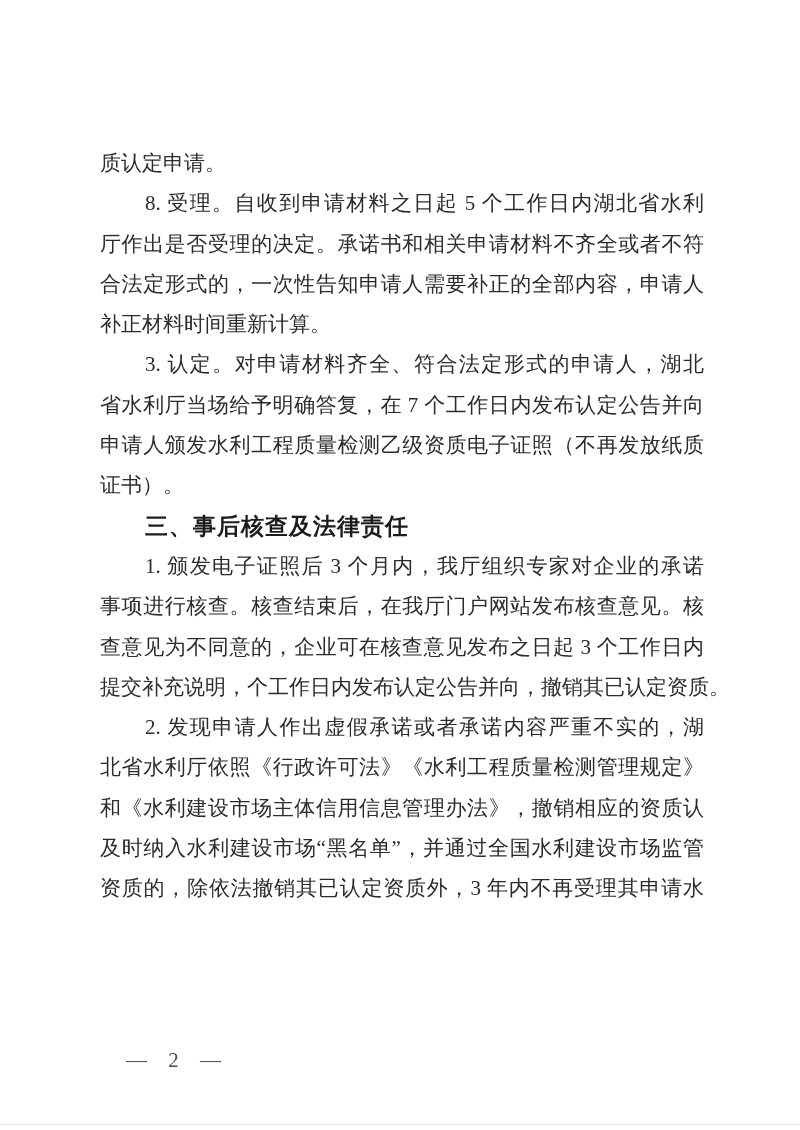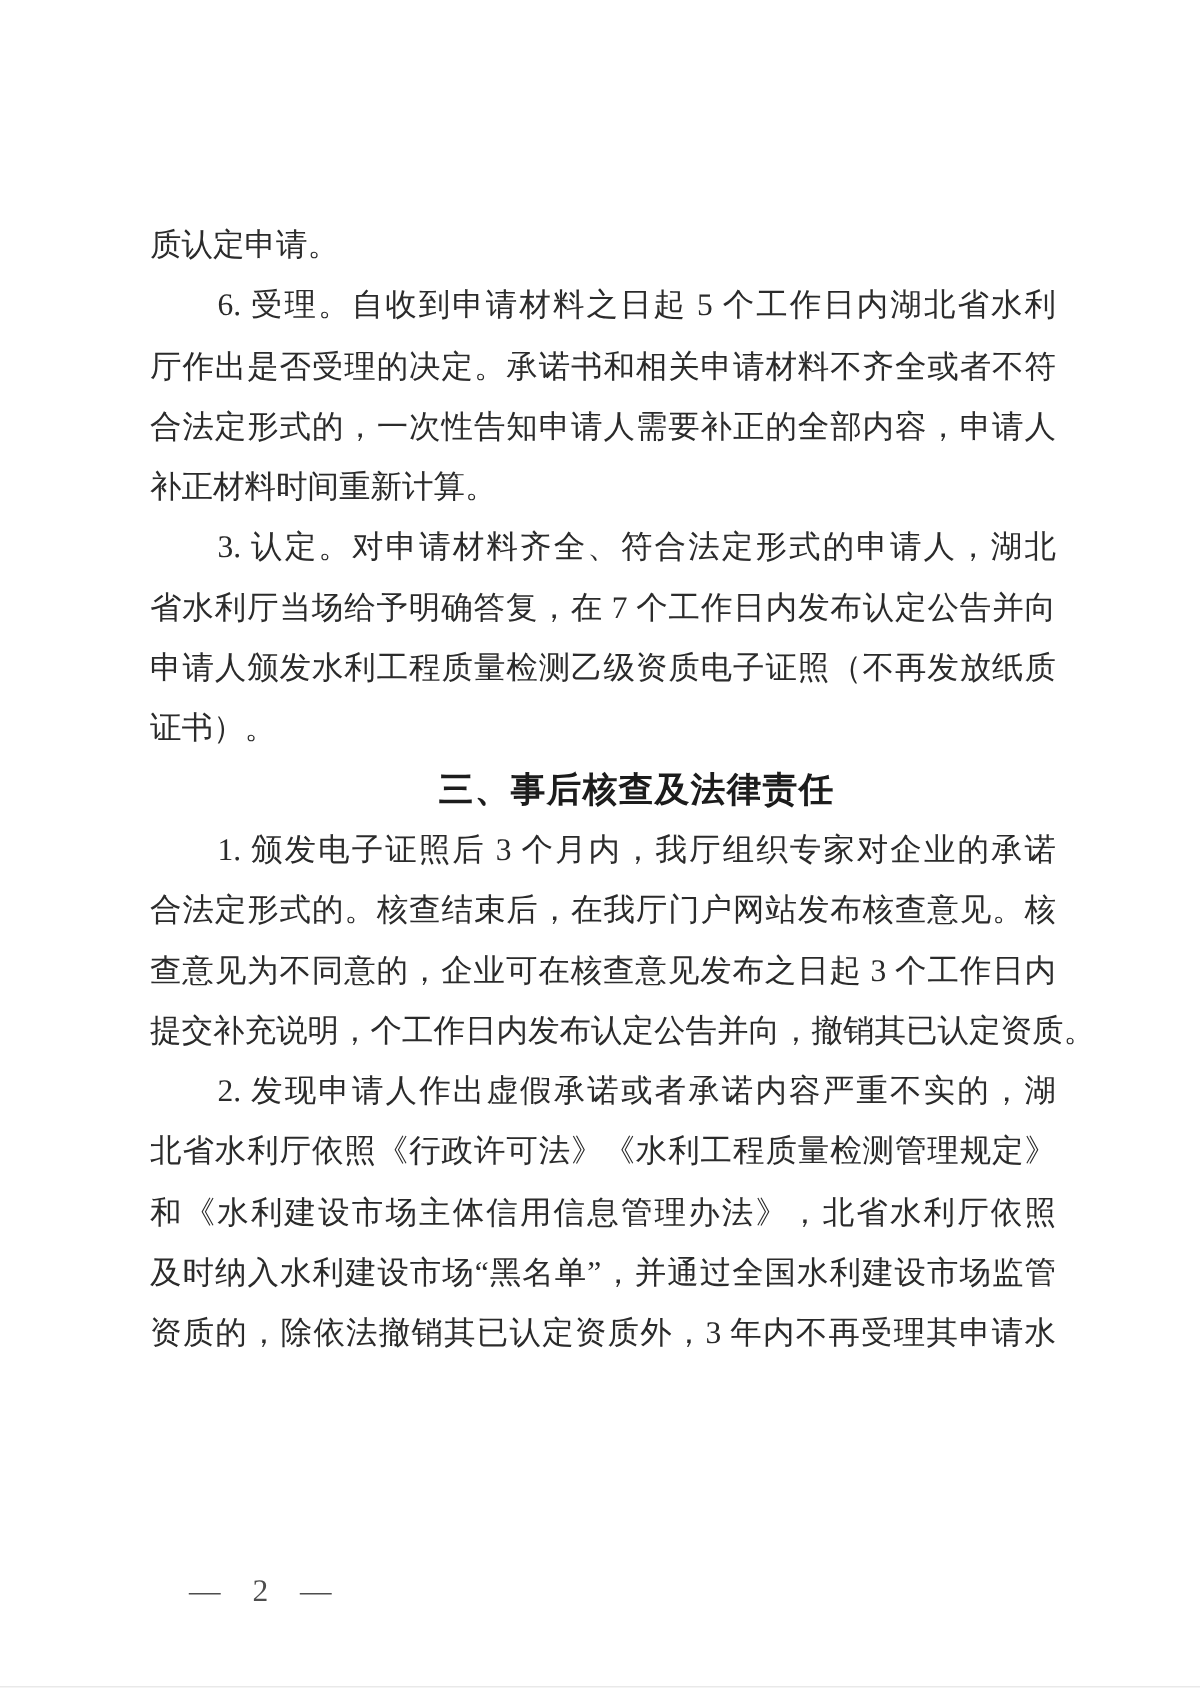--- a/index.html
+++ b/index.html
@@ -37,21 +37,21 @@
     text-align-last: auto;
   }
   .ln.ind {
     text-indent: 45px;
   }
   .ln.head {
     font-family: "Liberation Sans", sans-serif;
     font-weight: 700;
     font-size: 23px;
     color: #1c1c1c;
-    text-align: center;
+    text-align: left;
     text-align-last: auto;
     letter-spacing: 1px;
   }
   .footer {
     position: absolute;
     left: 126px;
     top: 1044px;
     font-size: 21px;
     line-height: 32px;
     color: #4d4d4d;
@@ -67,35 +67,35 @@
     height: 1px;
     background: #e9e9e9;
   }
 </style>
 </head>
 <body>
 
 <div class="page">
   <div class="content">
     <div class="ln end">质认定申请。</div>
-    <div class="ln ind">6. 受理。自收到申请材料之日起 5 个工作日内湖北省水利</div>
+    <div class="ln ind">8. 受理。自收到申请材料之日起 5 个工作日内湖北省水利</div>
     <div class="ln">厅作出是否受理的决定。承诺书和相关申请材料不齐全或者不符</div>
     <div class="ln">合法定形式的，一次性告知申请人需要补正的全部内容，申请人</div>
     <div class="ln end">补正材料时间重新计算。</div>
     <div class="ln ind">3. 认定。对申请材料齐全、符合法定形式的申请人，湖北</div>
     <div class="ln">省水利厅当场给予明确答复，在 7 个工作日内发布认定公告并向</div>
     <div class="ln">申请人颁发水利工程质量检测乙级资质电子证照（不再发放纸质</div>
     <div class="ln end">证书）。</div>
     <div class="ln head ind">三、事后核查及法律责任</div>
     <div class="ln ind">1. 颁发电子证照后 3 个月内，我厅组织专家对企业的承诺</div>
-    <div class="ln">合法定形式的。核查结束后，在我厅门户网站发布核查意见。核</div>
+    <div class="ln">事项进行核查。核查结束后，在我厅门户网站发布核查意见。核</div>
     <div class="ln">查意见为不同意的，企业可在核查意见发布之日起 3 个工作日内</div>
     <div class="ln">提交补充说明，个工作日内发布认定公告并向，撤销其已认定资质。</div>
     <div class="ln ind">2. 发现申请人作出虚假承诺或者承诺内容严重不实的，湖</div>
     <div class="ln">北省水利厅依照《行政许可法》《水利工程质量检测管理规定》</div>
-    <div class="ln">和《水利建设市场主体信用信息管理办法》，北省水利厅依照</div>
+    <div class="ln">和《水利建设市场主体信用信息管理办法》，撤销相应的资质认</div>
     <div class="ln">及时纳入水利建设市场“黑名单”，并通过全国水利建设市场监管</div>
     <div class="ln">资质的，除依法撤销其已认定资质外，3 年内不再受理其申请水</div>
   </div>
 
   <div class="footer">— 2 —</div>
   <div class="page-edge"></div>
 </div>
 
 </body></html>

